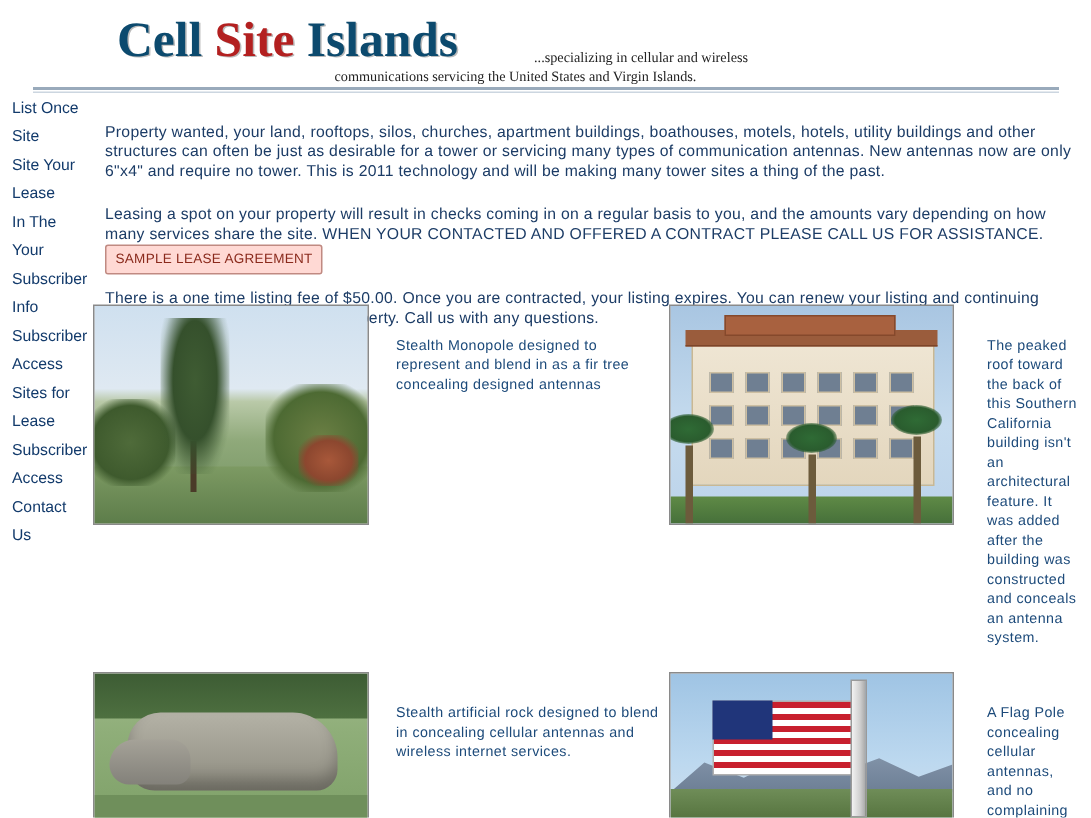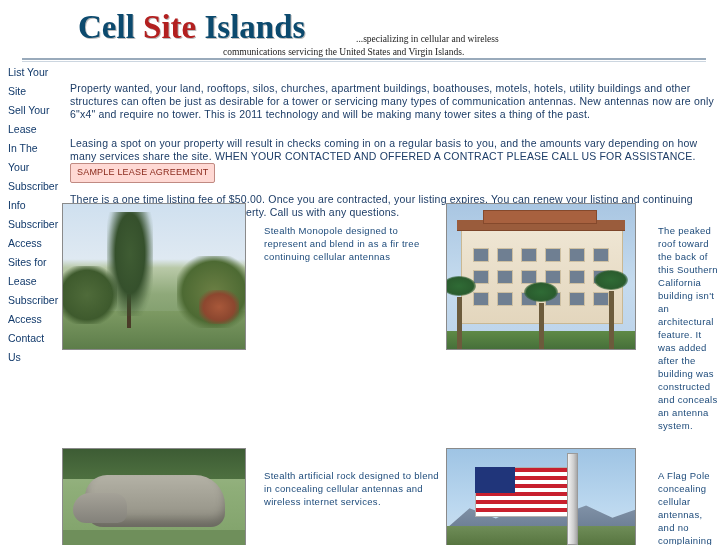--- a/index.html
+++ b/index.html
@@ -320,23 +320,23 @@
       <span class="red">Site</span>
       <span class="dark">Islands</span>
     </div>
     <div class="banner-sub1">...specializing in cellular and wireless</div>
     <div class="banner-sub2">communications servicing the United States and Virgin Islands.</div>
   </div>
   <div class="header-rule"></div>
   <div class="header-rule2"></div>
 
   <nav class="nav">
-    <a class="nav-item" href="#">List Your</a>
+    <a class="nav-item" href="#">List Once</a>
     <a class="nav-item" href="#">Site</a>
-    <a class="nav-item" href="#">Sell Your</a>
+    <a class="nav-item" href="#">Site Your</a>
     <a class="nav-item" href="#">Lease</a>
     <a class="nav-item" href="#">In The</a>
     <a class="nav-item" href="#">Your</a>
     <a class="nav-item" href="#">Subscriber</a>
     <a class="nav-item" href="#">Info</a>
     <a class="nav-item" href="#">Subscriber</a>
     <a class="nav-item" href="#">Access</a>
     <a class="nav-item" href="#">Sites for</a>
     <a class="nav-item" href="#">Lease</a>
     <a class="nav-item" href="#">Subscriber</a>
@@ -358,21 +358,21 @@
   </div>
 
   <div class="photo" id="photo-monopole">
     <div class="ground"></div>
     <div class="bushL"></div>
     <div class="bushR"></div>
     <div class="redbush"></div>
     <div class="trunk"></div>
     <div class="tree"></div>
   </div>
-  <div class="caption" id="cap-monopole">Stealth Monopole designed to represent and blend in as a fir tree continuing cellular antennas</div>
+  <div class="caption" id="cap-monopole">Stealth Monopole designed to represent and blend in as a fir tree concealing designed antennas</div>
 
   <div class="photo" id="photo-building">
     <div class="grass"></div>
     <div class="bldg"></div>
     <div class="roof"></div>
     <div class="roof2"></div>
     <div class="win" style="left:26px;top:44px;width:14px;height:12px;"></div>
     <div class="win" style="left:50px;top:44px;width:14px;height:12px;"></div>
     <div class="win" style="left:74px;top:44px;width:14px;height:12px;"></div>
     <div class="win" style="left:98px;top:44px;width:14px;height:12px;"></div>

